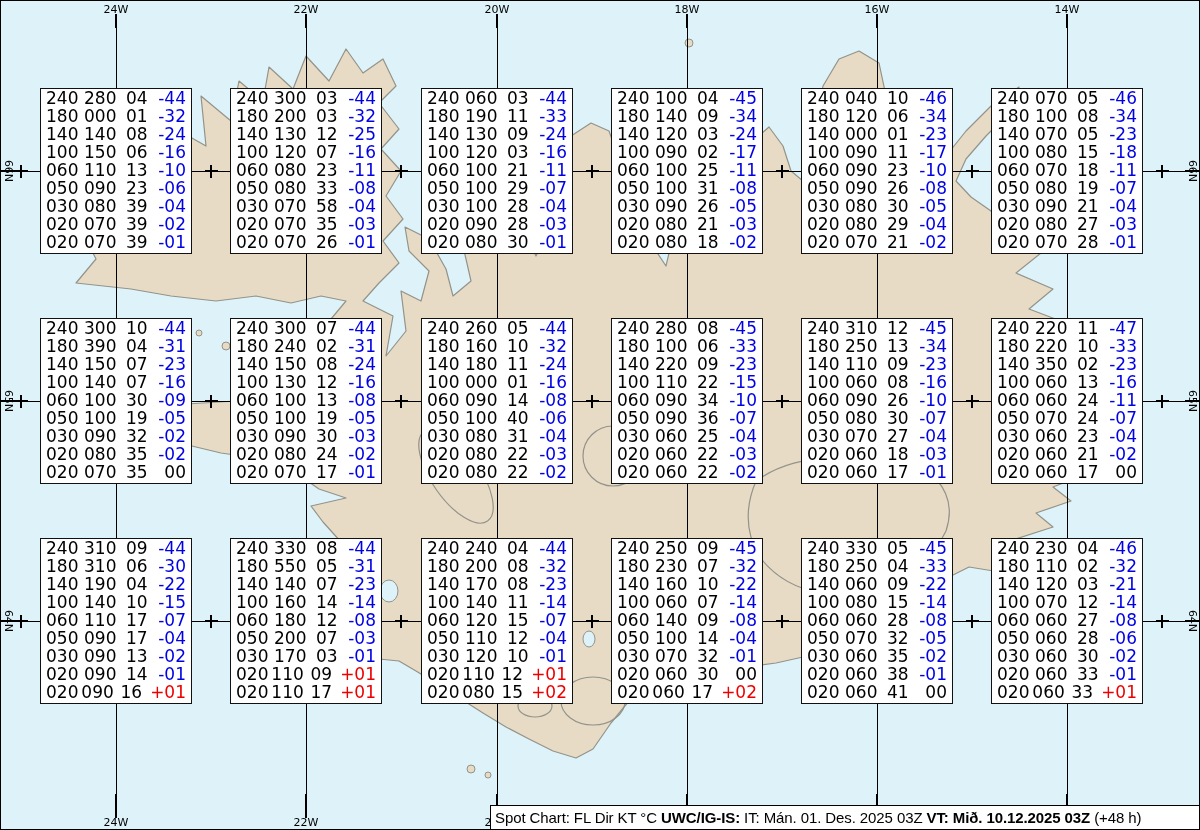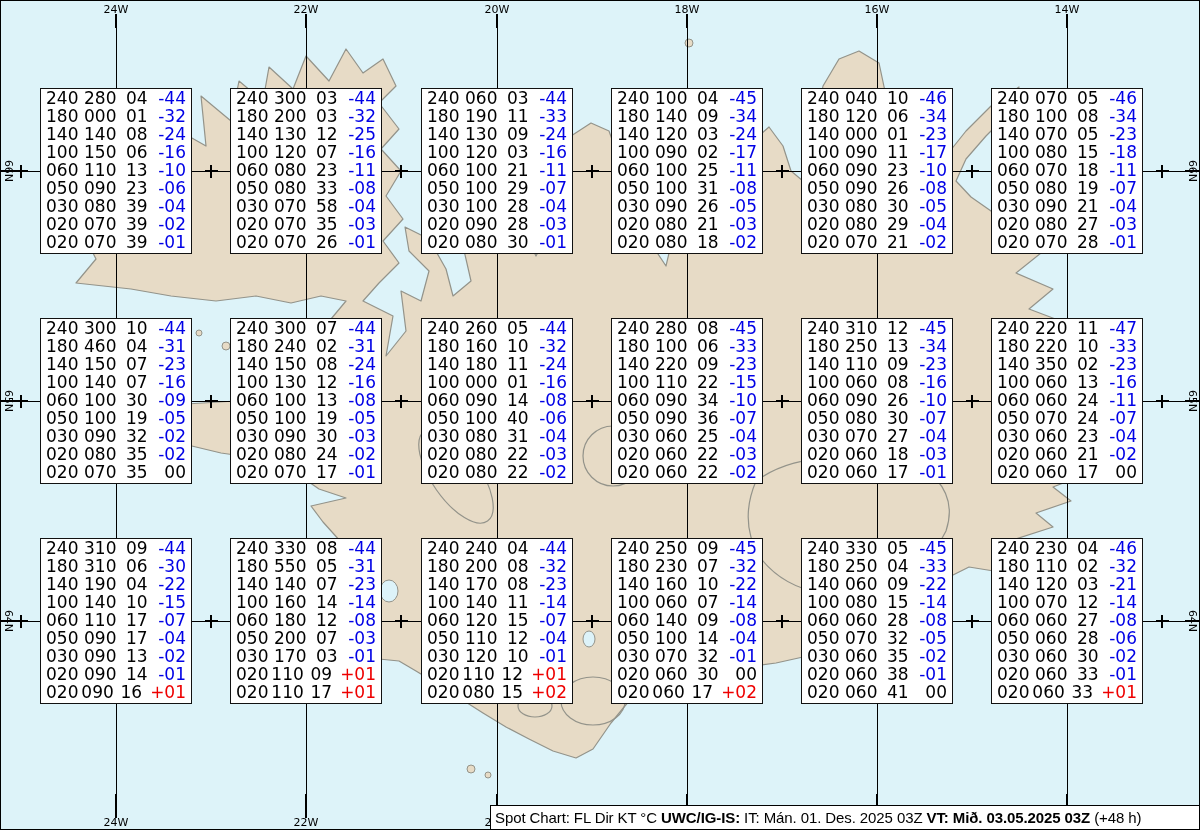--- a/index.html
+++ b/index.html
@@ -509,21 +509,21 @@
       </div>
       <div class="station" style="left: 39px; top: 317px;">
         <div class="srow">
           <span class="c-fl">240</span>
           <span class="c-dir">300</span>
           <span class="c-kt">10</span>
           <span class="c-temp" style="color: var(--neg);">-44</span>
         </div>
         <div class="srow">
           <span class="c-fl">180</span>
-          <span class="c-dir">460</span>
+          <span class="c-dir">390</span>
           <span class="c-kt">04</span>
           <span class="c-temp" style="color: var(--neg);">-31</span>
         </div>
         <div class="srow">
           <span class="c-fl">140</span>
           <span class="c-dir">150</span>
           <span class="c-kt">07</span>
           <span class="c-temp" style="color: var(--neg);">-23</span>
         </div>
         <div class="srow">
@@ -1175,16 +1175,16 @@
         <div class="srow">
           <span class="c-fl">020</span>
           <span class="c-dir">060</span>
           <span class="c-kt">33</span>
           <span class="c-temp" style="color: var(--pos);">+01</span>
         </div>
       </div>
     </div>
 
   <div class="caption">
-    <span>Spot Chart: FL Dir KT °C </span><span class="b">UWC/IG-IS:</span><span> IT: Mán. 01. Des. 2025 03Z </span><span class="b">VT: Mið. 03.05.2025 03Z</span><span> (+48 h)</span>
+    <span>Spot Chart: FL Dir KT °C </span><span class="b">UWC/IG-IS:</span><span> IT: Mán. 01. Des. 2025 03Z </span><span class="b">VT: Mið. 10.12.2025 03Z</span><span> (+48 h)</span>
   </div>
 
 </div>
 
 </body></html>

